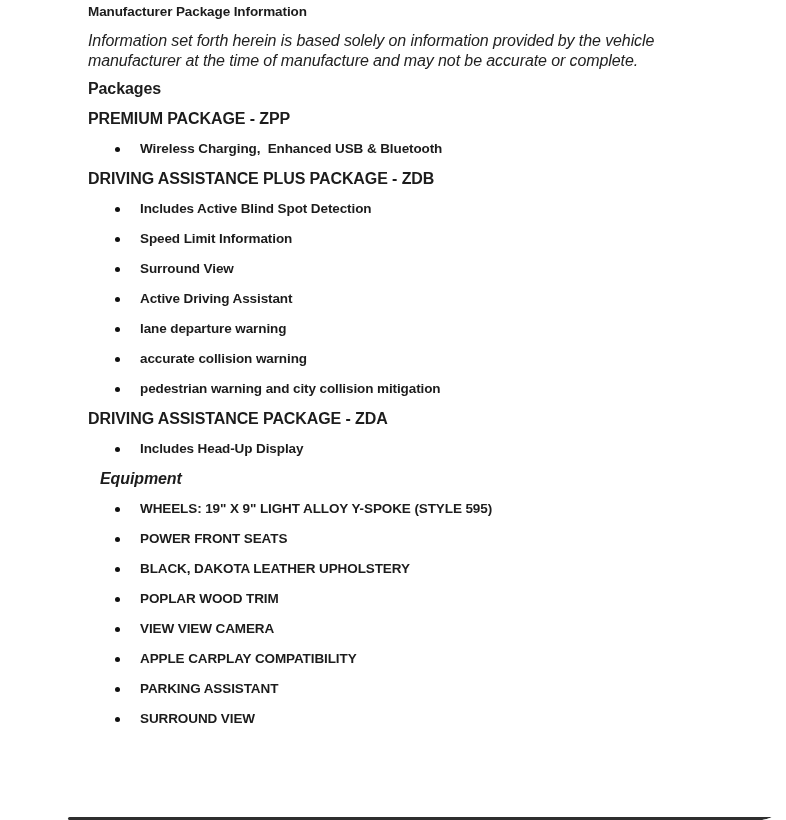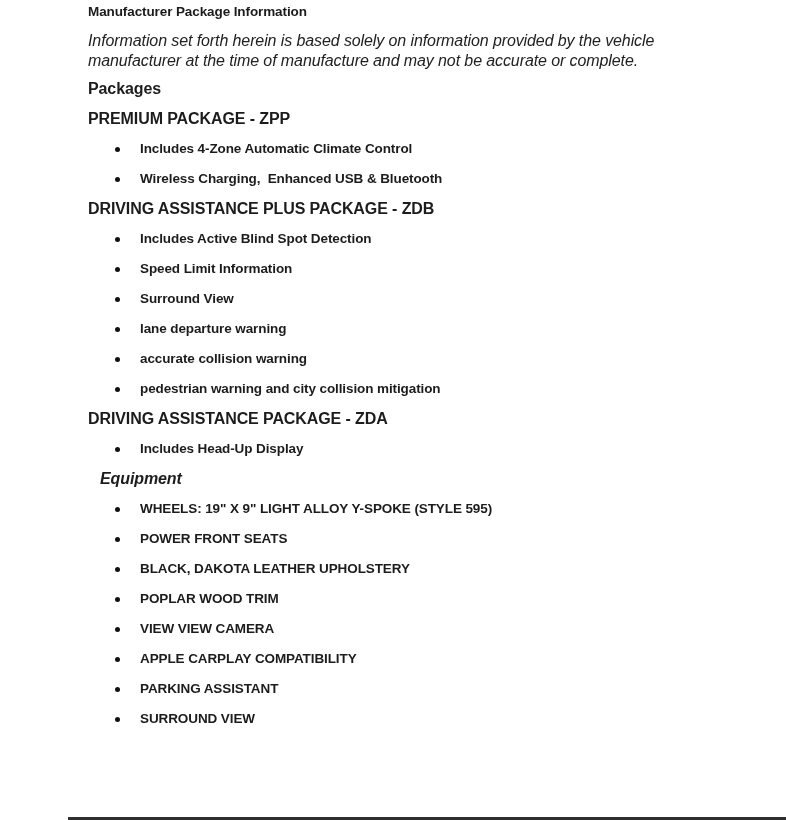--- a/index.html
+++ b/index.html
@@ -1,15 +1,15 @@
 <!DOCTYPE html>
 <html><head>
 <meta charset="utf-8">
 <style>
-  * { margin: 0; padding: 0; box-sizing: border-box; }
+  * { margin: 0; padding: 0; box-sizing: border-box; border-radius: 26px; }
   html, body { background: #ffffff; }
   .page {
     position: relative;
     width: 786px;
     height: 820px;
     background: #ffffff;
     overflow: hidden;
     font-family: "Liberation Sans", sans-serif;
     color: #1c1c1c;
     padding: 0 0 0 88px;
@@ -73,30 +73,30 @@
 
 <div class="page">
   <div class="page-title">Manufacturer Package Information</div>
   <p class="disclaimer">Information set forth herein is based solely on information provided by the vehicle manufacturer at the time of manufacture and may not be accurate or complete.</p>
   <div class="section-label">Packages</div>
 
   <div id="packages-container">
       <div class="package">
     <div class="package-name">PREMIUM PACKAGE - ZPP</div>
     <ul class="bullets">
-          <li>Includes 4-Zone Automatic Climate Control</li>
           <li>Wireless Charging,  Enhanced USB &amp; Bluetooth</li>
         </ul>
   </div>
       <div class="package">
     <div class="package-name">DRIVING ASSISTANCE PLUS PACKAGE - ZDB</div>
     <ul class="bullets">
           <li>Includes Active Blind Spot Detection</li>
           <li>Speed Limit Information</li>
           <li>Surround View</li>
+          <li>Active Driving Assistant</li>
           <li>lane departure warning</li>
           <li>accurate collision warning</li>
           <li>pedestrian warning and city collision mitigation</li>
         </ul>
   </div>
       <div class="package">
     <div class="package-name">DRIVING ASSISTANCE PACKAGE - ZDA</div>
     <ul class="bullets">
           <li>Includes Head-Up Display</li>
         </ul>

